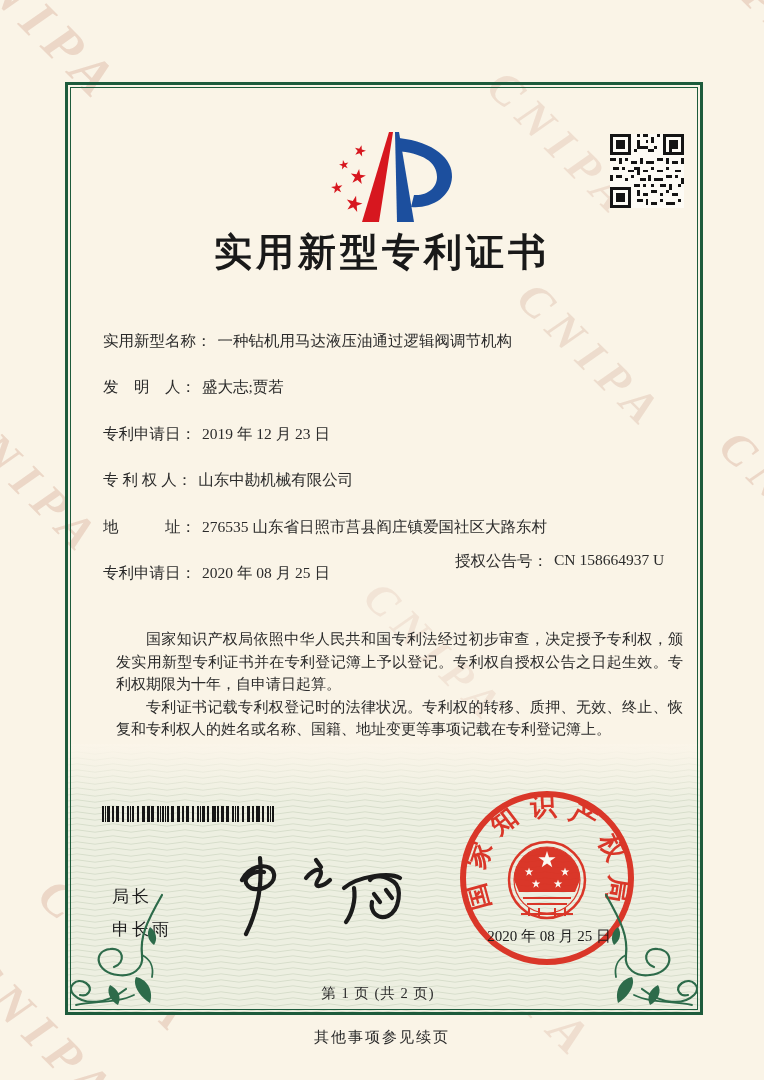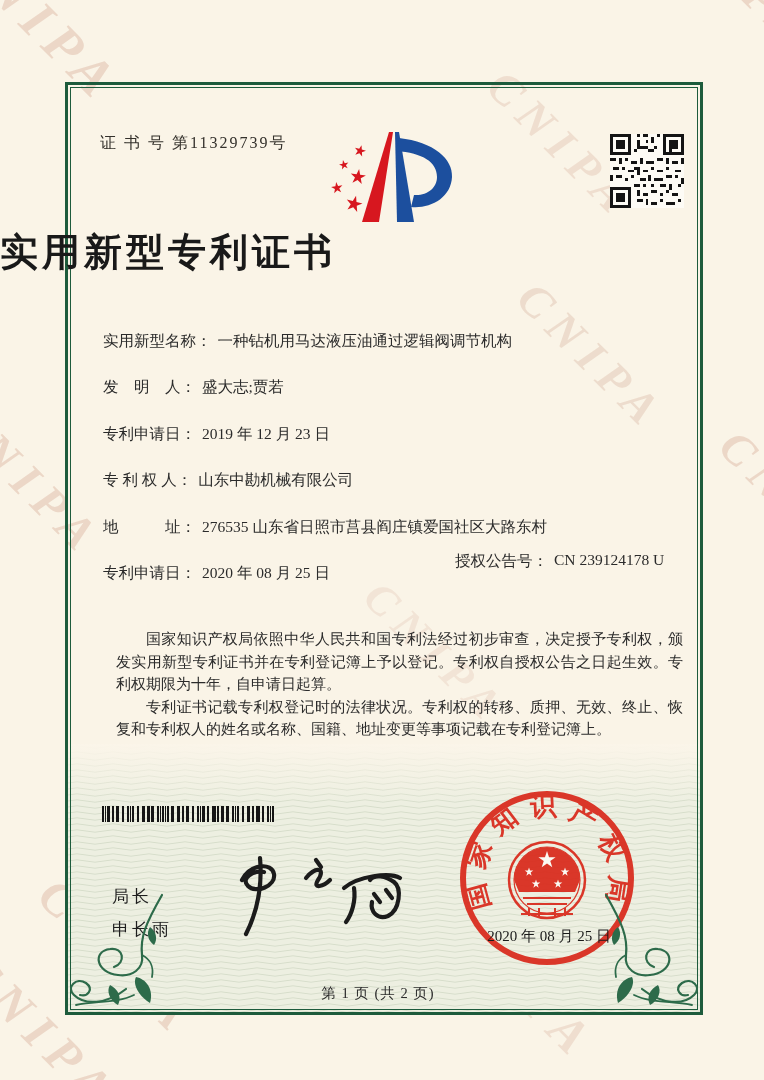--- a/index.html
+++ b/index.html
@@ -39,21 +39,21 @@
 
   .cert-no{
     position:absolute;left:100px;top:133px;
     font-size:16px;letter-spacing:2px;color:#33302b;
   }
   .logo{position:absolute;left:326px;top:132px;}
   .qr{position:absolute;left:610px;top:134px;width:74px;height:74px;}
 
   .title{
     position:absolute;left:0;top:227px;width:764px;
-    text-align:left;font-size:38px;font-weight:bold;
+    text-align:center;font-size:38px;font-weight:bold;
     letter-spacing:4px;color:#191919;
   }
 
   .fields{position:absolute;left:103px;top:318px;width:560px;font-size:15.5px;color:#2b2b2b;}
   .frow{display:flex;height:46.5px;align-items:center;position:relative;}
   .frow .lab{white-space:nowrap;}
   .frow .val{white-space:nowrap;margin-left:6px;}
   .frow .pair2{position:absolute;left:352px;top:0;display:flex;}
 
   .paras{
@@ -151,21 +151,20 @@
     </g>
     <g fill="#2d6b4a">
       <path d="M70 84 C80 86 88 96 84 110 C74 104 66 92 70 84 Z"></path>
       <path d="M44 92 C52 96 56 104 52 112 C44 108 40 98 44 92 Z"></path>
       <path d="M84 34 C90 38 92 46 88 52 C82 48 80 40 84 34 Z"></path>
     </g>
   </svg>
 
   <div class="content">
 
-    <div class="cert-no">证 书 号 第11329739号</div>
 
     <svg class="logo" width="132" height="92" viewBox="0 0 132 92">
       <defs>
         <path id="star" d="M0,-1 L0.2245,-0.309 L0.951,-0.309 L0.363,0.118 L0.588,0.809 L0,0.382 L-0.588,0.809 L-0.363,0.118 L-0.951,-0.309 L-0.2245,-0.309 Z"></path>
       </defs>
       <polygon points="63,0 67,0 53,90 36,90" fill="#d7171f"></polygon>
       <polygon points="69,0 73,0 88,90 71,90" fill="#1c4f9e"></polygon>
       <path d="M73 6 C108 10 127 27 126 45 C125 66 104 77 85 75 L88 63 C101 64 111 56 111 45 C111 30 97 21 70 19 Z" fill="#1c4f9e"></path>
       <g fill="#d7171f">
         <use href="#star" transform="translate(34,19) scale(6) rotate(15)"></use>
@@ -217,21 +216,21 @@
       </div>
       <div class="frow">
         <span class="lab">地　　　址：</span>
         <span class="val">276535 山东省日照市莒县阎庄镇爱国社区大路东村</span>
       </div>
       <div class="frow">
         <span class="lab">专利申请日：</span>
         <span class="val">2020 年 08 月 25 日</span>
         <span class="pair2">
           <span class="lab">授权公告号：</span>
-          <span class="val">CN 239124178 U</span>
+          <span class="val">CN 158664937 U</span>
         </span>
       </div>
     </div>
 
     <div class="paras">
       <p>国家知识产权局依照中华人民共和国专利法经过初步审查，决定授予专利权，颁发实用新型专利证书并在专利登记簿上予以登记。专利权自授权公告之日起生效。专利权期限为十年，自申请日起算。</p>
       <p>专利证书记载专利权登记时的法律状况。专利权的转移、质押、无效、终止、恢复和专利权人的姓名或名称、国籍、地址变更等事项记载在专利登记簿上。</p>
     </div>
 
     <div class="barcode"></div>
@@ -278,15 +277,16 @@
         <g stroke="#d9281a" stroke-width="2" fill="none">
           <path d="M66 110 h48 M70 116 h40"></path>
           <path d="M72 120 v8 M82 120 v8 M98 120 v8 M108 120 v8"></path>
           <path d="M64 126 h52"></path>
         </g>
       </g>
       <text x="92" y="153" text-anchor="middle" font-size="15" fill="#1a1a1a" font-family="'Liberation Serif','DejaVu Serif',serif">2020 年 08 月 25 日</text>
     </svg>
 
     <div class="page-no">第 1 页 (共 2 页)</div>
+    <div class="foot-note">其他事项参见续页</div>
 
   </div>
 </div>
 
 </body></html>

